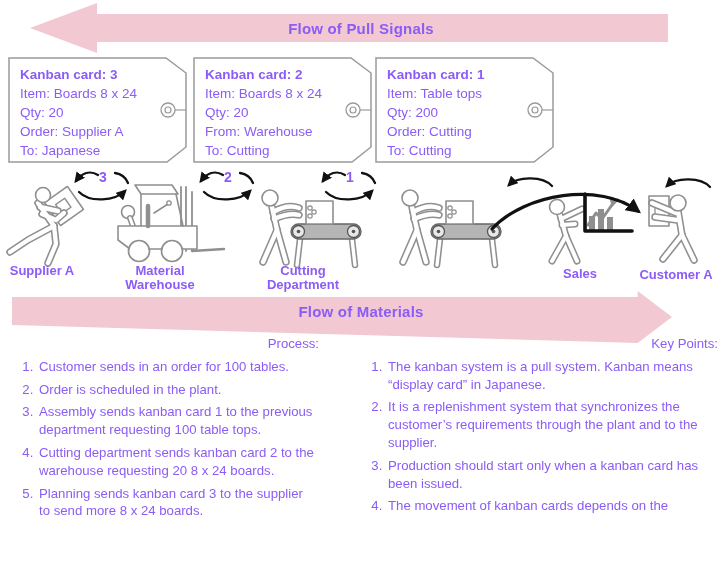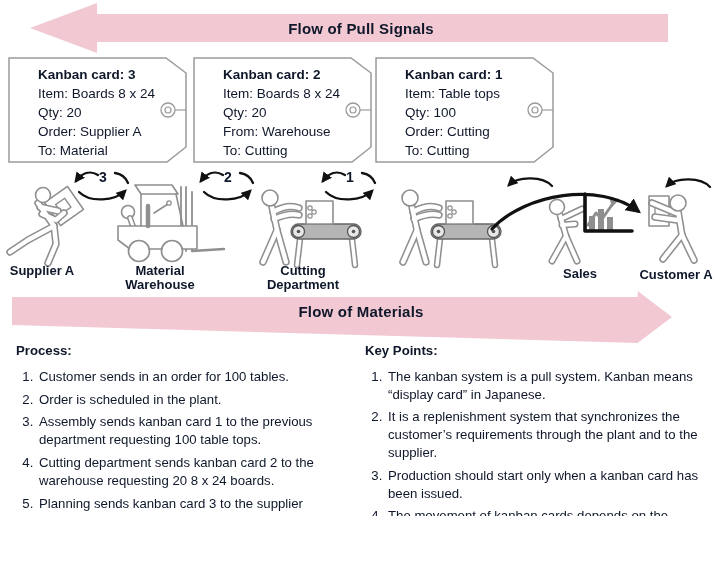--- a/index.html
+++ b/index.html
@@ -1,49 +1,49 @@
 <!DOCTYPE html>
 <html><head>
 <meta charset="utf-8">
 <style>
   html,body{margin:0;padding:0;background:#fff;}
   #stage{
     position:relative;width:722px;height:516px;background:#fff;overflow:hidden;
-    font-family:"Liberation Sans",sans-serif;color:#0f172a;
+    font-family:"Liberation Sans",sans-serif;color:#8b5cf6;
   }
   
   .flow-arrow{position:absolute;background:#f2c9d3;}
   #pull-arrow{
     left:30px;top:3px;width:638px;height:50px;
     clip-path:polygon(0 50%,10.5% 0,10.5% 22%,100% 22%,100% 78%,10.5% 78%,10.5% 100%);
   }
   #materials-arrow{
     left:12px;top:291px;width:660px;height:52px;
     clip-path:polygon(0 11.5%,94.8% 11.5%,94.8% 0,100% 50%,94.8% 100%,0 65.4%);
   }
   .flow-label{
     position:absolute;left:0;right:0;text-align:center;
     font-weight:bold;font-size:15px;letter-spacing:.2px;
   }
   #pull-label{top:20px;}
   #materials-label{top:303px;}
   
   .tag{position:absolute;top:57px;width:179px;height:106px;}
   .tag svg{position:absolute;left:0;top:0;}
-  .tag .lines{position:absolute;left:12px;top:8px;font-size:13.5px;line-height:19px;white-space:nowrap;margin-left:18px;}
+  .tag .lines{position:absolute;left:12px;top:8px;font-size:13.5px;line-height:19px;white-space:nowrap;}
   .tag .title{font-weight:bold;}
   
   .station-label{
     position:absolute;font-weight:bold;font-size:13px;line-height:14px;text-align:center;
   }
   
   .signal-num{position:absolute;width:20px;text-align:center;font-weight:bold;font-size:14px;}
   
   .text-col{position:absolute;top:334px;font-size:13.2px;line-height:17.8px;}
-  .text-col h3{margin:8px;font-size:13.2px;line-height:17.8px;font-weight:bold;}
+  .text-col h3{margin:1px;font-size:13.2px;line-height:17.8px;font-weight:normal;text-align:right;}
   .text-col ol{margin:0;padding:0 0 0 24px;}
   .text-col li{margin:5px;padding-left:2px;}
   #process-col{left:8px;width:312px;}
   #keypoints-col{left:357px;width:362px;}
   #figures{position:absolute;left:0;top:0;}
 </style>
 </head>
 <body>
 
 <div id="stage">
@@ -56,21 +56,21 @@
       <polygon points="1,1 158,1 178,16 178,90 159,105 1,105" fill="#fff" stroke="#9a9a9a" stroke-width="1.5"></polygon>
       <circle cx="160" cy="53" r="7" fill="#fff" stroke="#9a9a9a" stroke-width="1.3"></circle>
       <circle cx="160" cy="53" r="3" fill="#fff" stroke="#9a9a9a" stroke-width="1.2"></circle>
       <line x1="167" y1="53" x2="178" y2="53" stroke="#9a9a9a" stroke-width="1.2"></line>
     </svg>
     <div class="lines">
       <div class="title">Kanban card: 3</div>
       <div>Item: Boards 8 x 24</div>
       <div>Qty: 20</div>
       <div>Order: Supplier A</div>
-      <div>To: Material</div>
+      <div>To: Japanese</div>
     </div>
   </div>
 
   <div class="tag" style="left:193px">
     <svg width="179" height="106">
       <polygon points="1,1 158,1 178,16 178,90 159,105 1,105" fill="#fff" stroke="#9a9a9a" stroke-width="1.5"></polygon>
       <circle cx="160" cy="53" r="7" fill="#fff" stroke="#9a9a9a" stroke-width="1.3"></circle>
       <circle cx="160" cy="53" r="3" fill="#fff" stroke="#9a9a9a" stroke-width="1.2"></circle>
       <line x1="167" y1="53" x2="178" y2="53" stroke="#9a9a9a" stroke-width="1.2"></line>
     </svg>
@@ -86,21 +86,21 @@
   <div class="tag" style="left:375px">
     <svg width="179" height="106">
       <polygon points="1,1 158,1 178,16 178,90 159,105 1,105" fill="#fff" stroke="#9a9a9a" stroke-width="1.5"></polygon>
       <circle cx="160" cy="53" r="7" fill="#fff" stroke="#9a9a9a" stroke-width="1.3"></circle>
       <circle cx="160" cy="53" r="3" fill="#fff" stroke="#9a9a9a" stroke-width="1.2"></circle>
       <line x1="167" y1="53" x2="178" y2="53" stroke="#9a9a9a" stroke-width="1.2"></line>
     </svg>
     <div class="lines">
       <div class="title">Kanban card: 1</div>
       <div>Item: Table tops</div>
-      <div>Qty: 100</div>
+      <div>Qty: 200</div>
       <div>Order: Cutting</div>
       <div>To: Cutting</div>
     </div>
   </div>
 
   <svg id="figures" width="722" height="566" viewBox="0 0 722 566">
     <defs>
       <marker id="ah" viewBox="0 0 10 10" refX="7.5" refY="5" markerWidth="4.6" markerHeight="4.6" orient="auto-start-reverse">
         <path d="M0,0 L10,5 L0,10 Z" fill="#111"></path>
       </marker>

